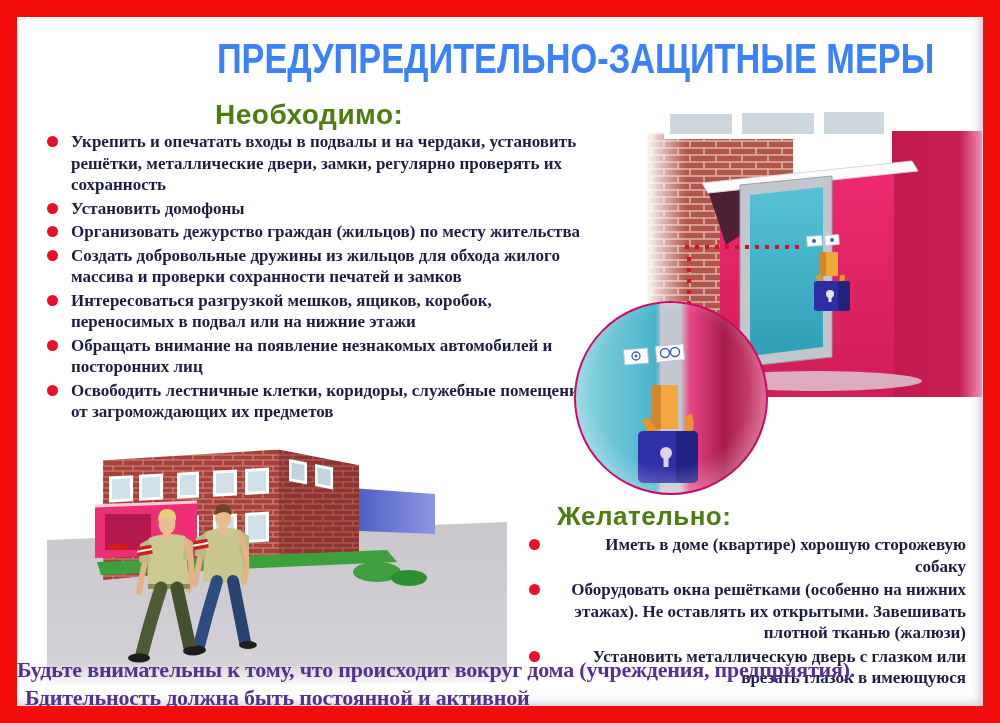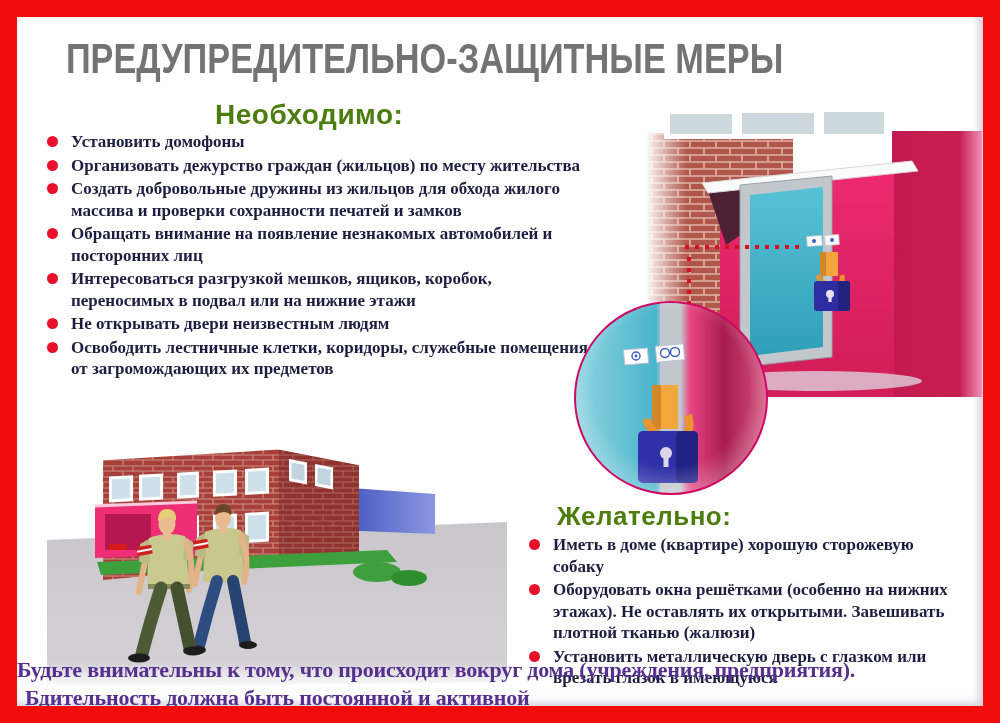--- a/index.html
+++ b/index.html
@@ -3,34 +3,34 @@
 <meta charset="utf-8">
 <style>
   html,body{margin:0;padding:0;background:#fff;}
   .poster{
     position:relative;width:1000px;height:723px;box-sizing:border-box;
     background:#ffffff;border:17px solid #f20d0d;overflow:hidden;
     font-family:"Liberation Serif",serif;
     box-shadow:inset -4px -3px 8px rgba(60,25,80,.22);
   }
   .title{
-    position:absolute;top:20px;left:0;width:100%;text-align:left;margin:0;
+    position:absolute;top:20px;left:0;width:100%;text-align:right;margin:0;
     font-family:"Liberation Sans",sans-serif;font-weight:800;font-size:39px;
-    color:#737373;letter-spacing:0;white-space:nowrap;
+    color:#3b82f6;letter-spacing:0;white-space:nowrap;
   }
   .title span{display:inline-block;transform:scaleX(.88) scaleY(1.08);}
   .sec-heading{
     position:absolute;margin:0;font-family:"Liberation Sans",sans-serif;
     font-weight:800;color:#4d7c0f;font-size:28px;letter-spacing:.5px;
   }
   #necessary-heading{left:198px;top:82px;}
   #desirable-heading{left:540px;top:484px;width:437px;text-align:left;font-size:26px;}
   ul.measures{list-style:none;margin:0;padding:0;position:absolute;}
   #necessary-list{left:30px;top:114px;width:548px;}
-  #desirable-list{left:512px;top:517px;width:437px;}
+  #desirable-list{left:512px;top:517px;width:437px;text-align:right;}
   ul.measures li{
     display:flex;gap:13px;margin-bottom:2px;
     font-weight:bold;font-size:17px;line-height:21.5px;color:#1d1d40;
   }
   .dot{flex:0 0 auto;width:11px;height:11px;border-radius:50%;background:#e8102a;margin-top:5px;}
   .scene{position:absolute;}
   #door-scene{left:575px;top:88px;width:402px;height:292px;}
   #magnifier{
     left:557px;top:284px;width:194px;height:194px;border-radius:50%;
     border:2.5px solid #cf0a62;box-sizing:border-box;overflow:hidden;
@@ -52,41 +52,41 @@
 
 <div class="poster">
 
   <h1 class="title"><span>ПРЕДУПРЕДИТЕЛЬНО-ЗАЩИТНЫЕ МЕРЫ</span></h1>
 
   <h2 class="sec-heading" id="necessary-heading">Необходимо:</h2>
 
   <ul class="measures" id="necessary-list">
     <li>
         <span class="dot"></span>
+        <span>Укрепить и опечатать входы в подвалы и на чердаки, установить решётки, металлические двери, замки, регулярно проверять их сохранность</span>
+      </li>
+    <li>
+        <span class="dot"></span>
         <span>Установить домофоны</span>
       </li>
     <li>
         <span class="dot"></span>
         <span>Организовать дежурство граждан (жильцов) по месту жительства</span>
       </li>
     <li>
         <span class="dot"></span>
         <span>Создать добровольные дружины из жильцов для обхода жилого массива и проверки сохранности печатей и замков</span>
       </li>
     <li>
         <span class="dot"></span>
+        <span>Интересоваться разгрузкой мешков, ящиков, коробок, переносимых в подвал или на нижние этажи</span>
+      </li>
+    <li>
+        <span class="dot"></span>
         <span>Обращать внимание на появление незнакомых автомобилей и посторонних лиц</span>
-      </li>
-    <li>
-        <span class="dot"></span>
-        <span>Интересоваться разгрузкой мешков, ящиков, коробок, переносимых в подвал или на нижние этажи</span>
-      </li>
-    <li>
-        <span class="dot"></span>
-        <span>Не открывать двери неизвестным людям</span>
       </li>
     <li>
         <span class="dot"></span>
         <span>Освободить лестничные клетки, коридоры, служебные помещения от загромождающих их предметов</span>
       </li>
   </ul>
 
   <div class="scene" id="door-scene">
     <svg width="402" height="292" viewBox="0 0 402 292">
       <defs>

